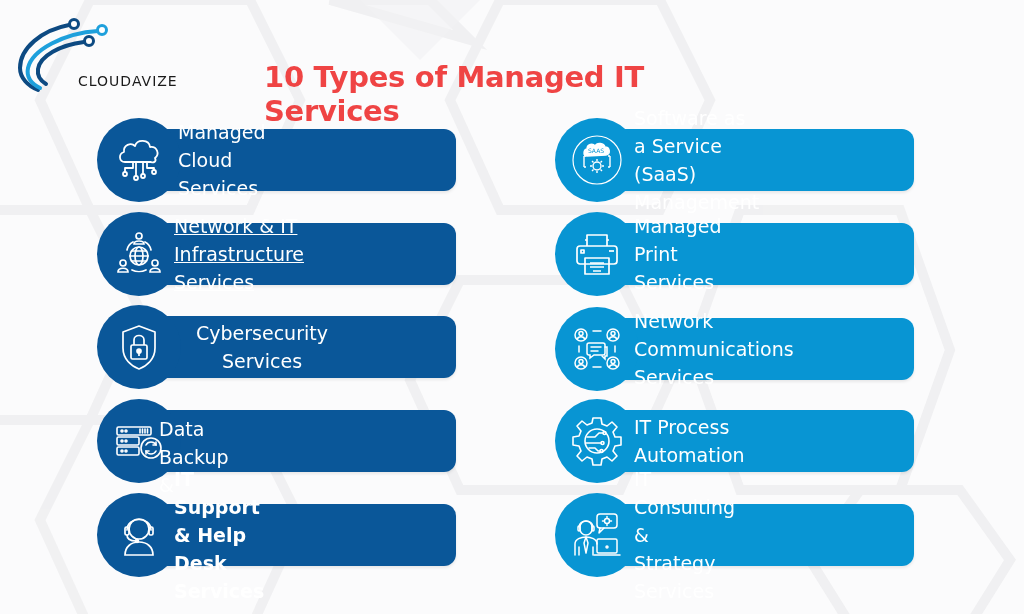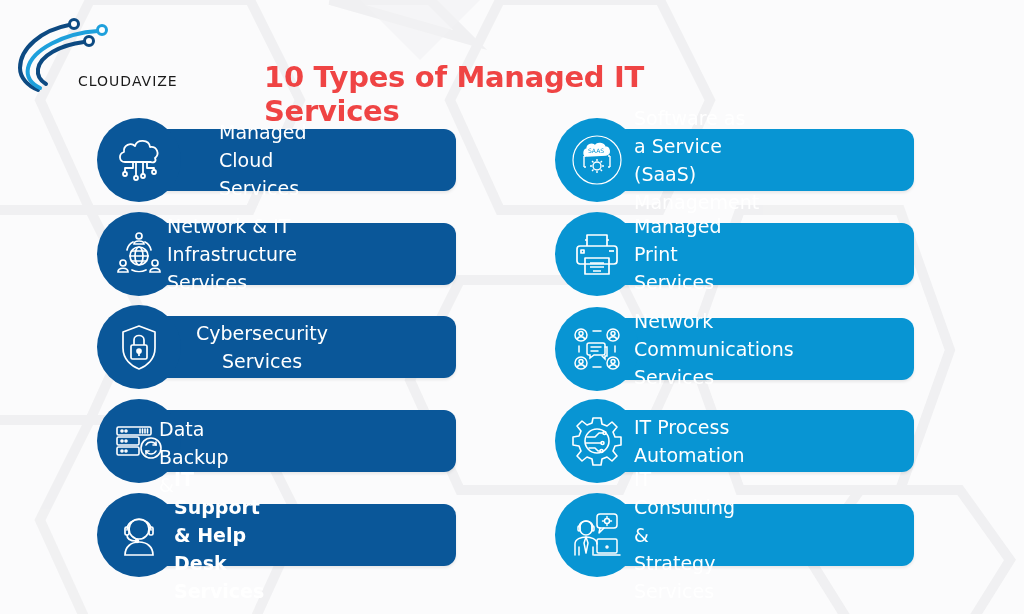--- a/index.html
+++ b/index.html
@@ -80,41 +80,41 @@
       <path d="M20,28 V34 H12 V38"></path>
         <circle cx="12" cy="40" r="2"></circle>
       <path d="M23,28 V42"></path>
         <circle cx="23" cy="44" r="2"></circle>
       <path d="M30,28 V40"></path>
         <circle cx="30" cy="42" r="2"></circle>
       <path d="M34,28 V34 H41 V36"></path>
         <circle cx="41" cy="38" r="2"></circle>
     </svg>
   </div>
-  <div class="label" style="left:81px;margin-left:41px;">Managed Cloud Services</div>
+  <div class="label" style="left:81px;">Managed Cloud Services</div>
 </div>
 
 <div class="card left" style="left:97px; top:223px;">
   <div class="pill"></div>
   <div class="circle">
     <svg viewBox="0 0 52 52" fill="none" stroke="#fff" stroke-width="1.7" stroke-linecap="round">
       <circle cx="26" cy="8" r="3"></circle>
         <path d="M21,16 C21,12 31,12 31,16 Z"></path>
       <circle cx="26" cy="28" r="9"></circle>
         <ellipse cx="26" cy="28" rx="4" ry="9"></ellipse>
       <path d="M17,28 H35 M18.5,23 H33.5 M18.5,33 H33.5"></path>
       <path d="M14,22 C15,17 18,15 20,14 M38,22 C37,17 34,15 32,14"></path>
       <circle cx="10" cy="35" r="3"></circle>
         <path d="M5,44 C5,39 15,39 15,44 Z"></path>
       <circle cx="42" cy="35" r="3"></circle>
         <path d="M37,44 C37,39 47,39 47,44 Z"></path>
       <path d="M19,42 C23,44 29,44 33,42"></path>
     </svg>
   </div>
-  <div class="label" style="left:70px;">Network &amp; IT Infrastructure
+  <div class="label" style="left:77px;text-decoration:underline;">Network &amp; IT Infrastructure
 Services</div>
 </div>
 
 <div class="card left" style="left:97px; top:316px;">
   <div class="pill"></div>
   <div class="circle">
     <svg viewBox="0 0 52 52" fill="none" stroke="#fff" stroke-width="1.7" stroke-linejoin="round">
       <path d="M26,5 L42,11 V27 C42,38 34,45 26,48 C18,45 10,38 10,27 V11 Z"></path>
       <rect x="18" y="24" width="16" height="14" rx="1.5"></rect>
       <path d="M21,24 V19 C21,13 31,13 31,19 V24"></path>

